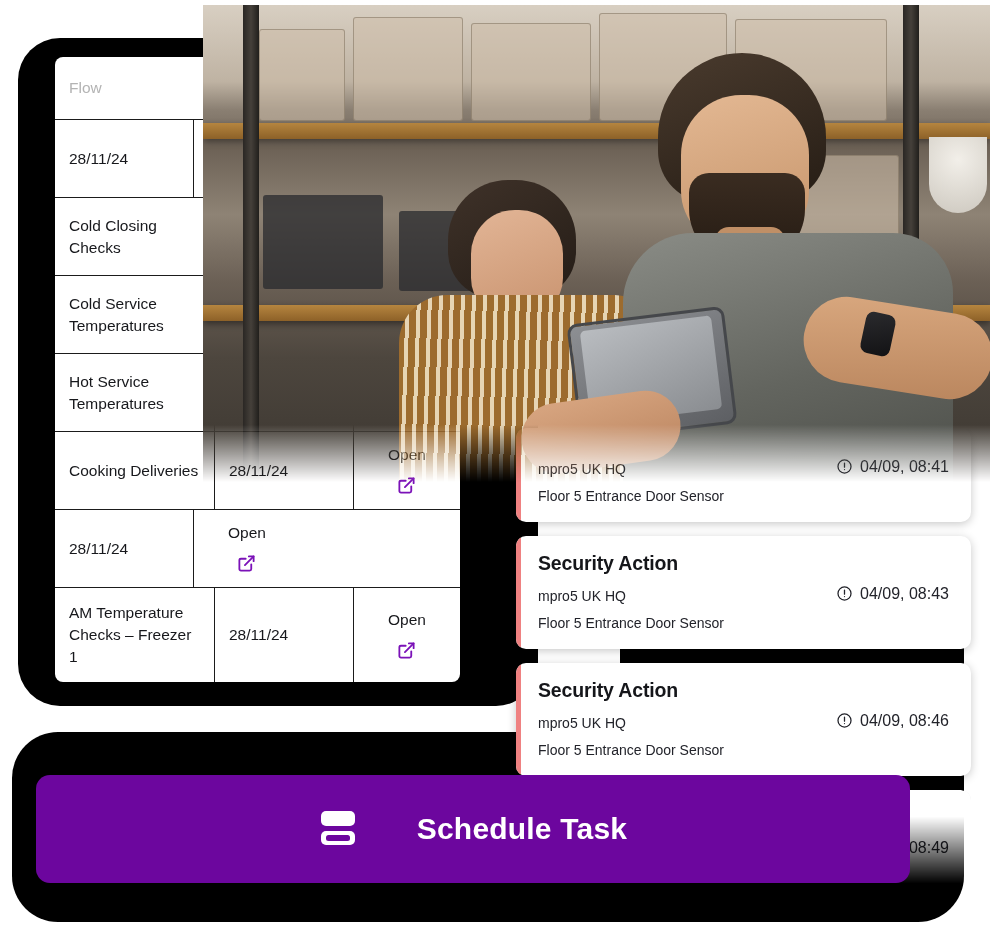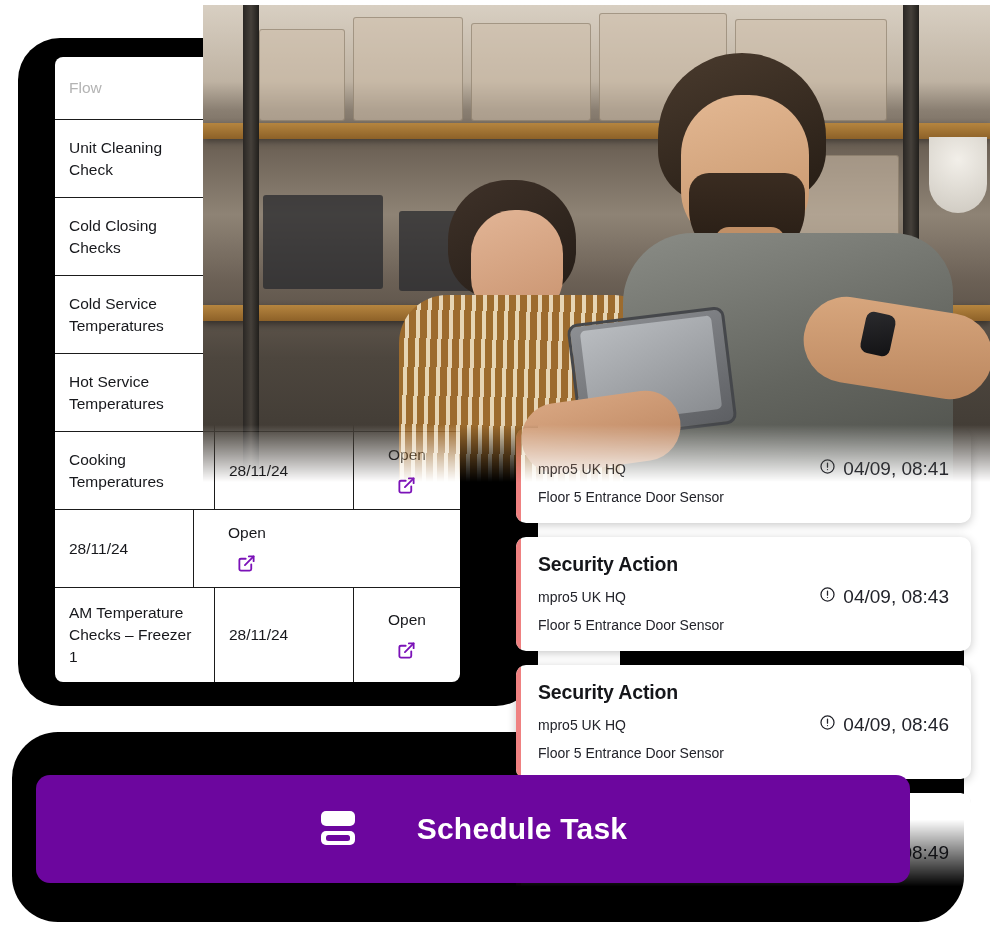--- a/index.html
+++ b/index.html
@@ -262,23 +262,23 @@
     justify-content: space-between;
     align-items: center;
     margin-bottom: 9px;
   }
   .alert-site {
     font-size: 14px;
     color: #22232a;
   }
   .alert-time {
     display: flex;
-    align-items: flex-end;
+    align-items: flex-start;
     gap: 7px;
-    font-size: 19px;
+    font-size: 16px;
     color: #22232a;
   }
   .alert-sensor {
     font-size: 14px;
     color: #22232a;
   }
   
   #alert-card-1 { margin-top: 0; padding-top: 30px; }
   #alert-card-4 {
     -webkit-mask-image: linear-gradient(to bottom, #000 0%, #000 22%, rgba(0,0,0,0) 78%);
@@ -321,21 +321,20 @@
   <div class="backdrop" id="backdrop-bottom"></div>
 
   <div id="flows-table">
     <div class="tbl-row tbl-head">
       <div class="cell col-flow">Flow</div>
       <div class="cell col-due">Due</div>
       <div class="cell col-go">Go</div>
     </div>
     <div class="tbl-body" id="flows-table-body">
         <div class="tbl-row">
-          <div class="cell col-flow">Unit Cleaning Check</div>
           <div class="cell col-due">28/11/24</div>
           <div class="cell col-go">
             <span class="go-link">
               <span>Open</span>
               <span>
                 <svg class="ext-icon" width="19" height="19" viewBox="0 0 24 24" fill="none" stroke="#7B12B8" stroke-width="2.3" stroke-linecap="round" stroke-linejoin="round" aria-hidden="true">
                   <path d="M18 13v6a2 2 0 0 1-2 2H5a2 2 0 0 1-2-2V8a2 2 0 0 1 2-2h6"></path>
                   <polyline points="15 3 21 3 21 9"></polyline>
                   <line x1="10" y1="14" x2="21" y2="3"></line>
                 </svg>
@@ -385,21 +384,21 @@
                 <svg class="ext-icon" width="19" height="19" viewBox="0 0 24 24" fill="none" stroke="#7B12B8" stroke-width="2.3" stroke-linecap="round" stroke-linejoin="round" aria-hidden="true">
                   <path d="M18 13v6a2 2 0 0 1-2 2H5a2 2 0 0 1-2-2V8a2 2 0 0 1 2-2h6"></path>
                   <polyline points="15 3 21 3 21 9"></polyline>
                   <line x1="10" y1="14" x2="21" y2="3"></line>
                 </svg>
               </span>
             </span>
           </div>
         </div>
         <div class="tbl-row">
-          <div class="cell col-flow">Cooking Temperatures</div>
+          <div class="cell col-flow">Cooking Deliveries</div>
           <div class="cell col-due">28/11/24</div>
           <div class="cell col-go">
             <span class="go-link">
               <span>Open</span>
               <span>
                 <svg class="ext-icon" width="19" height="19" viewBox="0 0 24 24" fill="none" stroke="#7B12B8" stroke-width="2.3" stroke-linecap="round" stroke-linejoin="round" aria-hidden="true">
                   <path d="M18 13v6a2 2 0 0 1-2 2H5a2 2 0 0 1-2-2V8a2 2 0 0 1 2-2h6"></path>
                   <polyline points="15 3 21 3 21 9"></polyline>
                   <line x1="10" y1="14" x2="21" y2="3"></line>
                 </svg>

